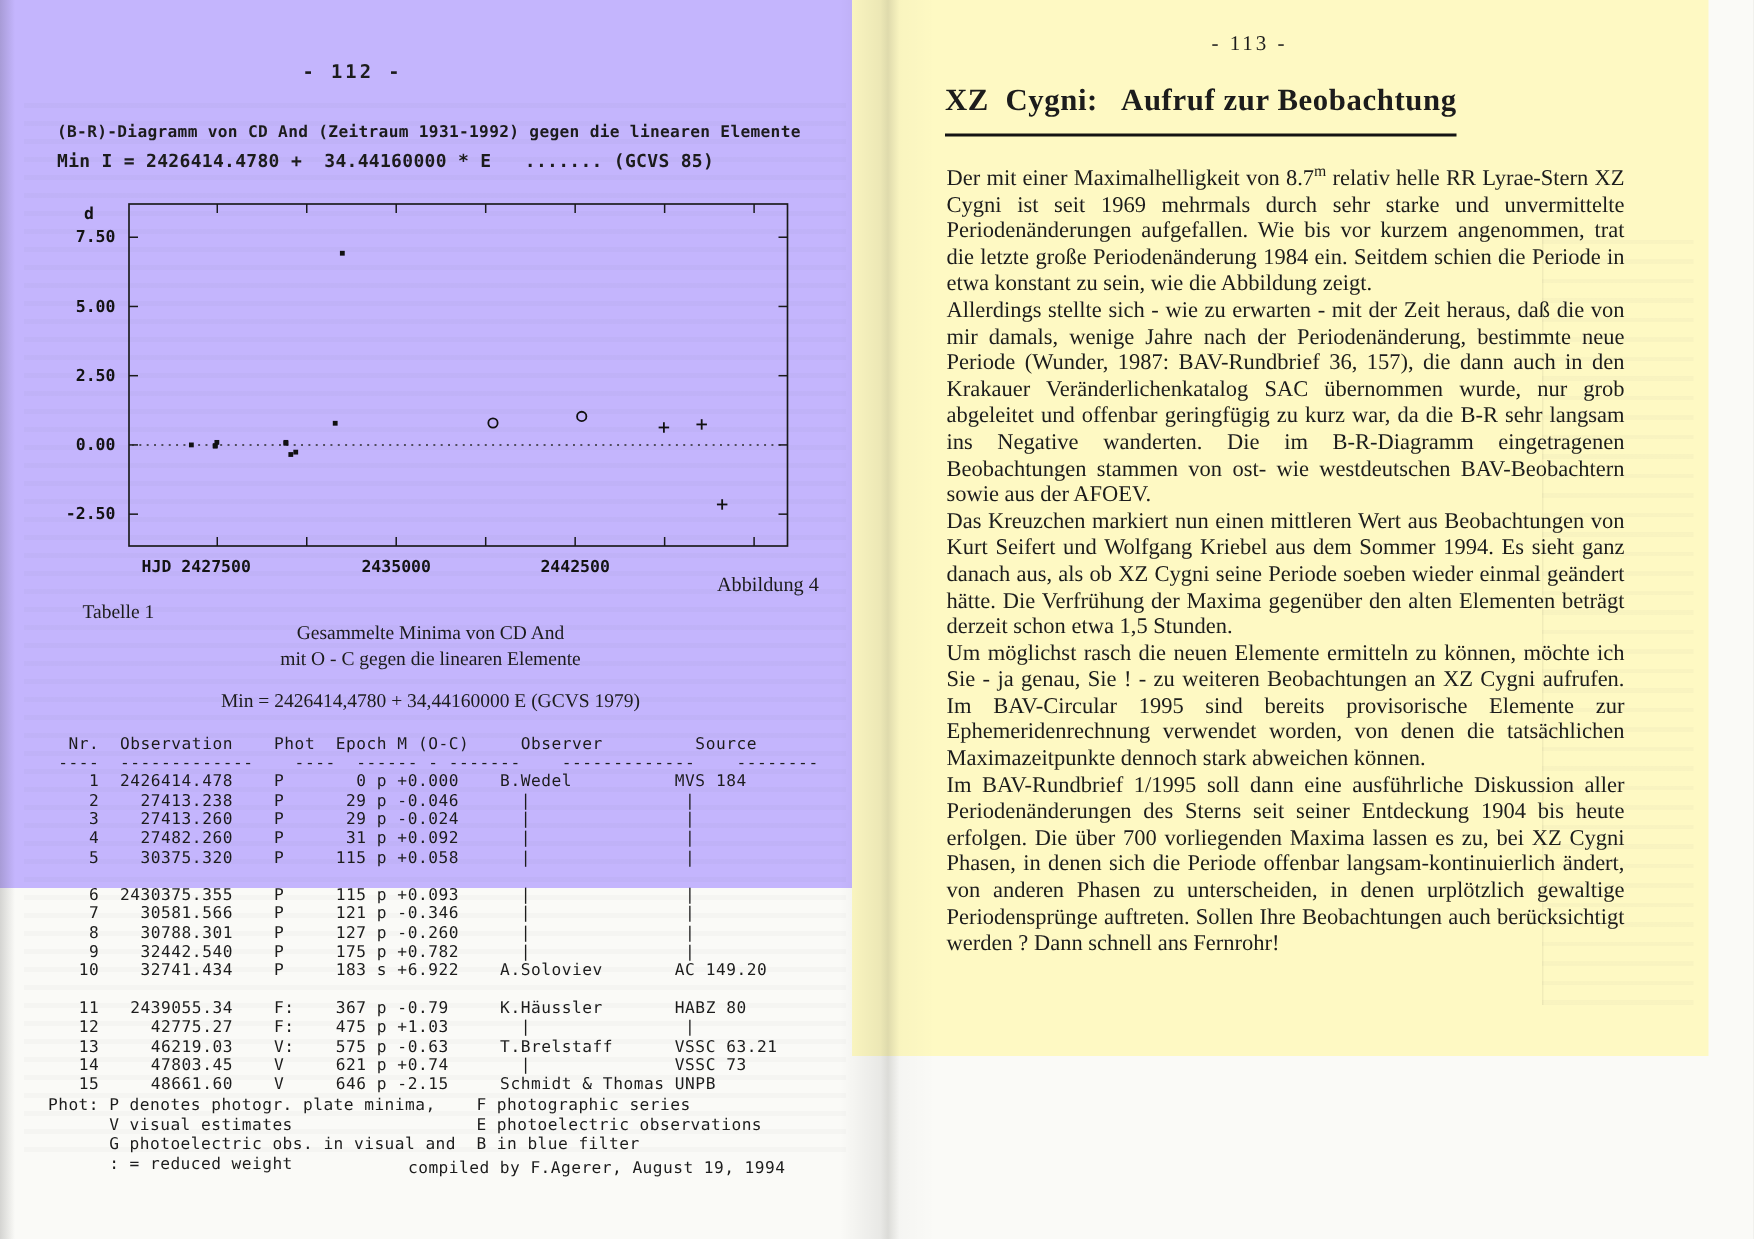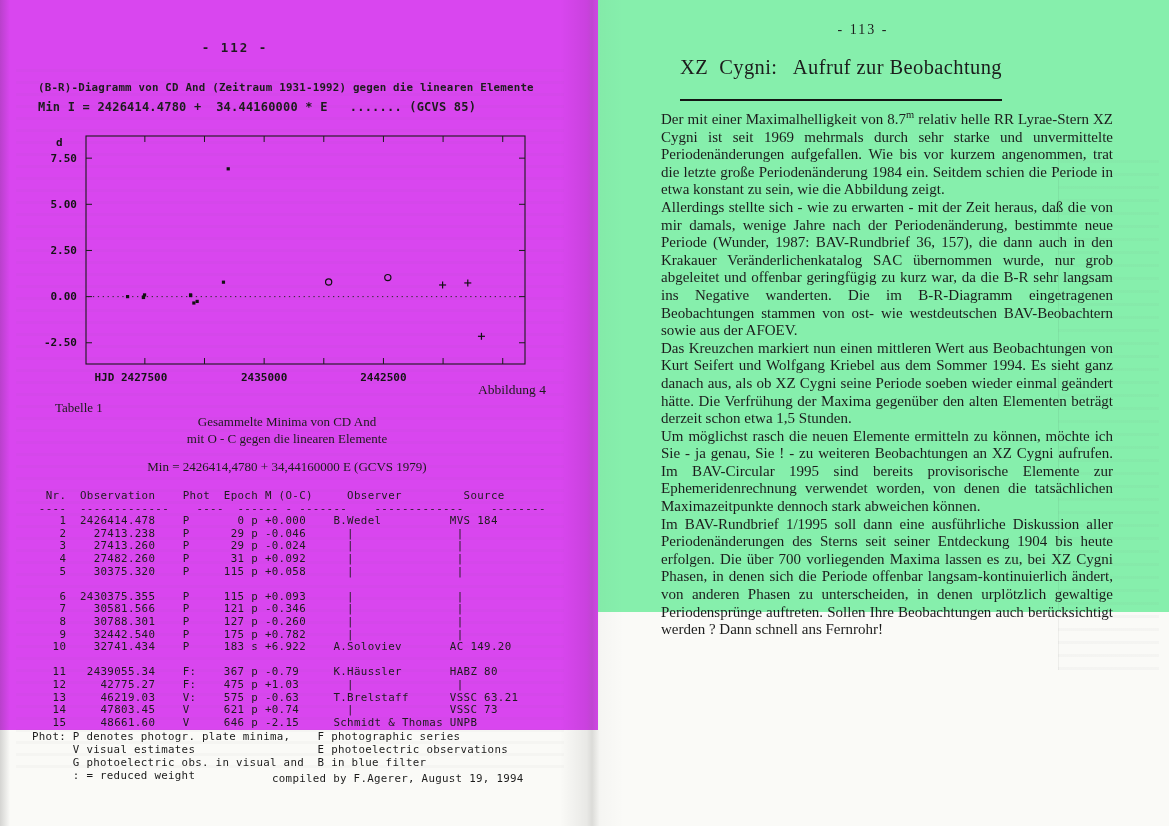--- a/index.html
+++ b/index.html
@@ -1,20 +1,20 @@
 <!DOCTYPE html>
 <html><head>
 <meta charset="utf-8">
 <style>
   html,body{margin:0;padding:0;background:#e9e9e6;}
   .canvas{position:relative;width:1169px;height:826px;overflow:hidden;
           background:#fafaf7;font-family:"Liberation Serif",serif;color:#1c1c1c;}
   
-  .page-left{position:absolute;left:0;top:0;width:598px;height:730px;background:#d946ef;}
-  .page-right{position:absolute;left:598px;top:0;width:571px;height:612px;background:#86efac;}
+  .page-left{position:absolute;left:0;top:0;width:598px;height:592px;background:#c4b5fd;}
+  .page-right{position:absolute;left:568px;top:0;width:571px;height:704px;background:#fef9c3;}
   
   .gutter{position:absolute;left:560px;top:0;width:64px;height:826px;pointer-events:none;
           background:linear-gradient(90deg,rgba(0,0,0,0) 0%,rgba(0,0,0,0.07) 42%,rgba(60,60,55,0.16) 50%,rgba(0,0,0,0.02) 62%,rgba(0,0,0,0) 100%);}
   .edge-left{position:absolute;left:0;top:0;width:10px;height:826px;pointer-events:none;
           background:linear-gradient(90deg,rgba(40,40,40,0.18),rgba(0,0,0,0));}
   .bleed{position:absolute;left:16px;top:60px;width:548px;height:712px;pointer-events:none;opacity:.55;
           background:repeating-linear-gradient(180deg,rgba(0,0,0,0) 0px,rgba(0,0,0,0) 9px,rgba(100,100,110,0.07) 9px,rgba(100,100,110,0.07) 12px);
           filter:blur(0.4px);}
   .bleed-right{position:absolute;left:460px;top:150px;width:100px;height:520px;pointer-events:none;
           border-left:1px solid rgba(0,0,0,0.05);
@@ -33,22 +33,22 @@
   .tc1{top:414px;} .tc2{top:431px;}
   .tab-eph{position:absolute;left:20px;width:534px;text-align:center;font-size:13px;top:459px;}
   .minima{position:absolute;left:28px;top:486px;font-size:10.8px;line-height:12.6px;
           letter-spacing:.35px;white-space:pre;margin:4px;}
   .legend{position:absolute;left:28px;top:726px;font-size:10.8px;line-height:13px;
           letter-spacing:.3px;white-space:pre;margin:4px;}
   .compiled{position:absolute;left:272px;top:772px;font-size:10.8px;letter-spacing:.3px;white-space:pre;}
   
   .pgnum-r{position:absolute;left:0;top:22px;width:530px;text-align:center;font-size:14px;letter-spacing:2px;}
   .art-title{position:absolute;left:62px;top:56px;width:460px;}
-  .art-title span{display:inline-block;font-size:20.5px;font-weight:normal;letter-spacing:.4px;
-          border-bottom:2.4px solid #141414;padding-bottom:20px;white-space:pre;margin-left:20px;}
+  .art-title span{display:inline-block;font-size:20.5px;font-weight:bold;letter-spacing:.4px;
+          border-bottom:2.4px solid #141414;padding-bottom:10px;white-space:pre;}
   .body-col{position:absolute;left:63px;top:106px;width:452px;font-size:15px;line-height:17.6px;
           text-align:justify;}
   .body-col p{margin:0;}
   .body-col sup{font-size:10.5px;vertical-align:6px;}
   .signature{position:absolute;left:63px;top:735px;width:452px;text-align:right;font-size:15.5px;}
   svg text{font-family:"DejaVu Sans Mono",monospace;font-size:10px;fill:#141414;}
   svg text.axlbl{font-weight:bold;font-size:11px;}
 </style>
 </head>
 <body>

